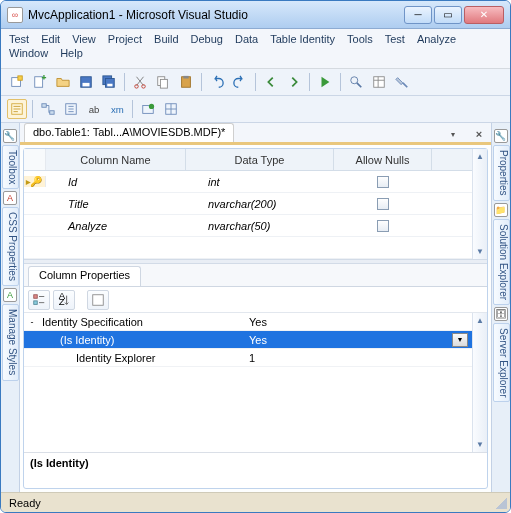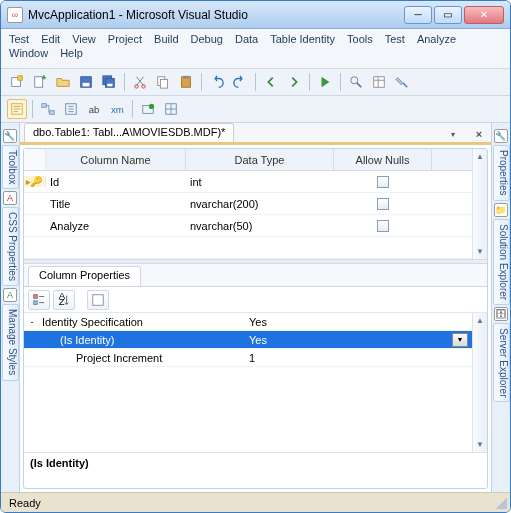--- a/index.html
+++ b/index.html
@@ -29,21 +29,21 @@
   .doc-dd{width:12px;height:16px;display:flex;align-items:center;justify-content:center;color:#555;font-size:8px;}
   .designer{flex:1;border:1px solid #bfd3ec;margin:3px;border-radius:3px;background:#fff;display:flex;flex-direction:column;min-height:0;}
   .grid{display:flex;flex-direction:column;}
   .gh{display:flex;background:#eef3f9;border-bottom:1px solid #d3dde8;height:22px;}
   .gh .gcol{border-right:1px solid #d3dde8;display:flex;align-items:center;justify-content:center;padding:0 4px;color:#333;}
   .gr{display:flex;height:22px;border-bottom:1px solid #eef1f5;align-items:center;}
   .gutter{width:22px;border-right:1px solid #e5e9ef;display:flex;align-items:center;justify-content:center;background:#f8fafc;}
   .gcol.name{width:140px;}
   .gcol.type{width:148px;}
   .gcol.null{width:98px;justify-content:center;}
-  .gr .gc{padding:0 4px;display:flex;align-items:center;height:100%;}
+  .gr .gc{padding:0 22px;display:flex;align-items:center;height:100%;font-style:italic;}
   .gc.name{width:140px;}
   .gc.type{width:148px;}
   .gc.null{width:98px;justify-content:center;}
   .chk{width:12px;height:12px;border:1px solid #8a9db3;background:linear-gradient(#fefefe,#e7edf4);}
   .gr.selhead .gutter{background:#fff3d6;position:relative;}
   .keyicon{color:#c39b17;font-size:10px;}
   .vscroll{width:15px;background:linear-gradient(90deg,#fafcff,#e9eff7);border-left:1px solid #dbe3ee;position:relative;}
   .vscroll .arrow{height:15px;display:flex;align-items:center;justify-content:center;font-size:8px;color:#5a7aa5;}
   .gridsplit{height:5px;background:#e9eef5;border-top:1px solid #d2dbe7;border-bottom:1px solid #d2dbe7;}
   .props{flex:1;display:flex;flex-direction:column;min-height:0;}
@@ -346,21 +346,21 @@
                 <div class="pval">Yes</div>
               </div>
               <div class="prow sel">
                 <div class="pexp"></div>
                 <div class="pname indent1">(Is Identity)</div>
                 <div class="pval">Yes</div>
                 <div class="combo">▼</div>
               </div>
               <div class="prow">
                 <div class="pexp"></div>
-                <div class="pname indent2">Project Increment</div>
+                <div class="pname indent2">Identity Explorer</div>
                 <div class="pval">1</div>
               </div>
             </div>
             <div class="vscroll">
               <div class="arrow">▲</div>
               <div class="arrow" style="position:absolute;bottom:0;width:100%">▼</div>
             </div>
           </div>
           <div class="phelp">
             <b>(Is Identity)</b>

